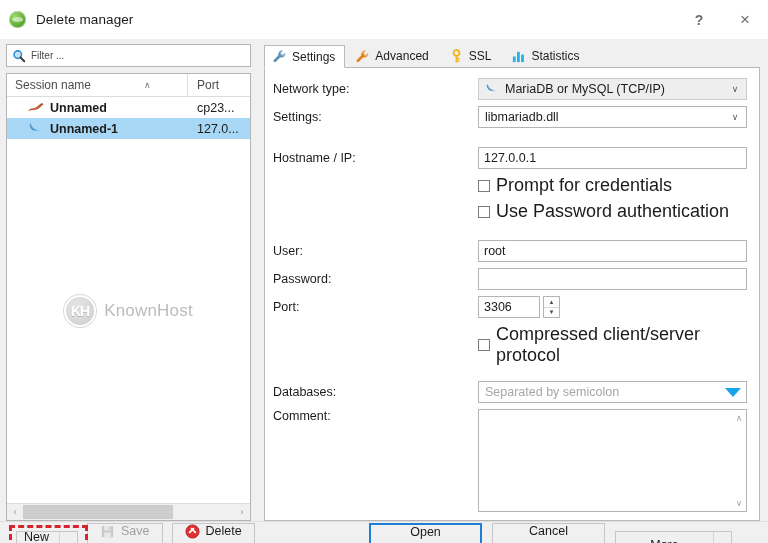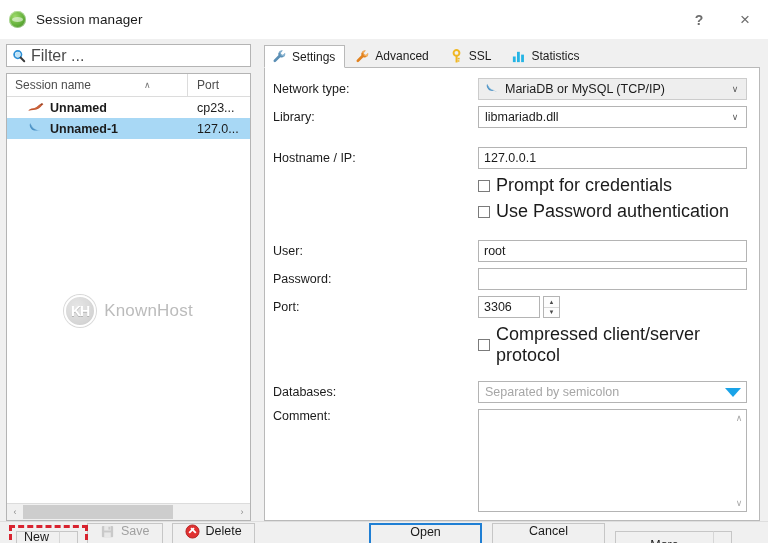--- a/index.html
+++ b/index.html
@@ -105,21 +105,21 @@
     display: flex;
     align-items: center;
     padding: 0 5px;
     flex: none;
   }
   .filter-icon { width: 14px; height: 14px; flex: none; margin-right: 5px; }
   .filter-input {
     border: 0;
     outline: 0;
     font-family: "Liberation Sans", sans-serif;
-    font-size: 16px;
+    font-size: 10px;
     color: #4a4a4a;
     width: 100%;
     background: transparent;
     padding: 0;
   }
   .filter-input::placeholder { color: #4a4a4a; }
 
   .session-list {
     margin-top: 6px;
     flex: 1;
@@ -537,21 +537,21 @@
   }
   .grip-dot { position: absolute; width: 2px; height: 2px; background: #b0b0b0; }
 </style>
 </head>
 <body>
 
 <div class="window">
 
   <div class="titlebar">
     <div class="app-icon"></div>
-    <div class="title-text">Session manager</div>
+    <div class="title-text">Delete manager</div>
     <div class="win-buttons">
       <div class="win-btn help">?</div>
       <div class="win-btn close">×</div>
     </div>
   </div>
 
   <div class="dialog-body">
 
     <div class="left-panel">
 
@@ -670,21 +670,21 @@
                 <path d="M2.2 1.2c.9 1.4 1.5 3 2.6 4.3 1 1.2 2.4 2 3.9 2.5 1.4.4 2.9.5 4.3 1-1-.1-2-.4-3-.4-1.6-.1-3.2.2-4.7-.4C3.7 7.5 2.6 6 2 4.4c-.3-1-.4-2.1.2-3.2z" fill="#4a90c4"></path>
                 <path d="M2.6 1.9c.6 1.5 1.4 3 2.7 4 1.2 1 2.7 1.5 4.2 1.8-1.4-.1-2.8-.3-4-1C4 5.9 3.1 4.5 2.6 3c-.1-.4-.1-.8 0-1.1z" fill="#7fb8dd"></path>
               </svg>
               <span>MariaDB or MySQL (TCP/IP)</span>
               <span class="chev">∨</span>
             </div>
           </div>
         </div>
 
         <div class="frow">
-          <div class="flabel">Library:</div>
+          <div class="flabel">Settings:</div>
           <div class="fctl">
             <div class="combo">
               <span>libmariadb.dll</span>
               <span class="chev">∨</span>
             </div>
           </div>
         </div>
 
         <div style="height:13px"></div>
 

